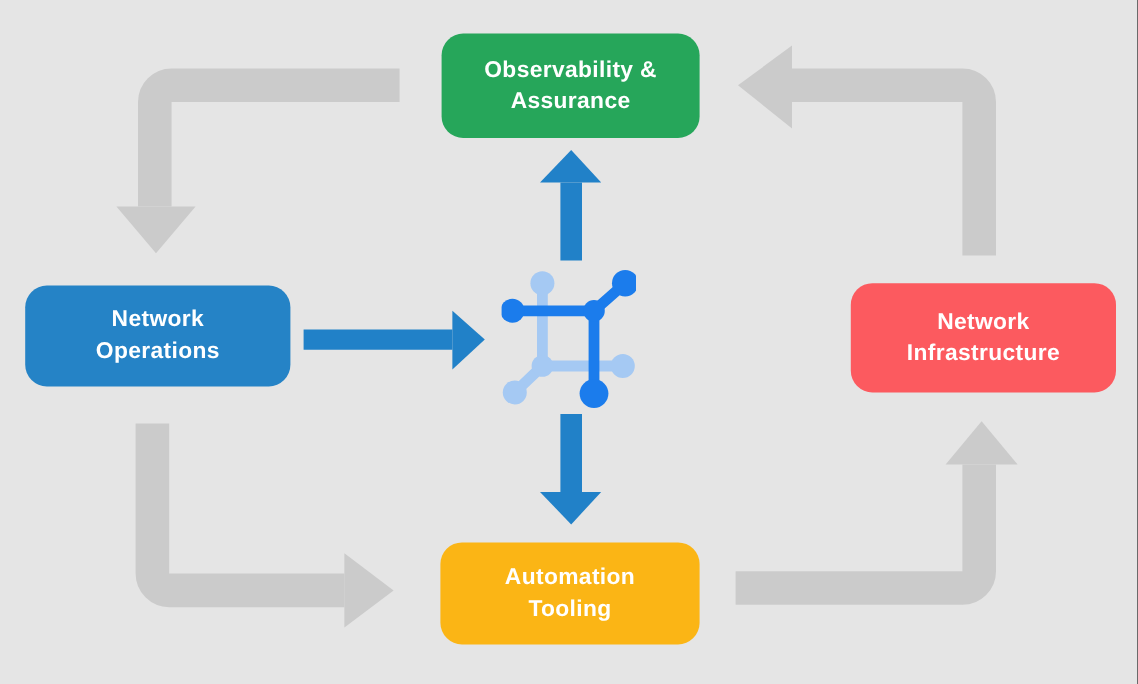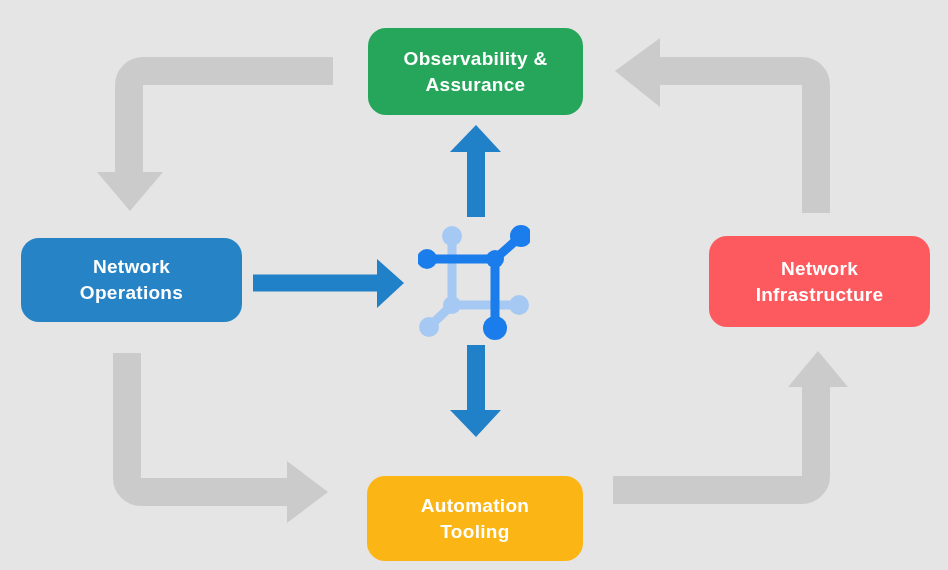--- a/index.html
+++ b/index.html
@@ -93,21 +93,21 @@
   <div class="node node--operations" style="left:21px;top:238px;width:221px;height:84px">
     <span class="node__label">Network
 Operations</span>
   </div>
 
   <div class="node node--infrastructure" style="left:709px;top:236px;width:221px;height:91px">
     <span class="node__label">Network
 Infrastructure</span>
   </div>
 
-  <div class="node node--automation" style="left:367px;top:476px;width:216px;height:85px">
+  <div class="node node--automation" style="left:367px;top:452px;width:216px;height:85px">
     <span class="node__label">Automation
 Tooling</span>
   </div>
 
   <svg class="center-icon" viewBox="0 0 112 120">
 
     <g stroke="#A5C9F3" fill="none" stroke-width="9" stroke-linecap="round" stroke-linejoin="round">
       <path d="M 34 14 V 83 H 101"></path>
       <path d="M 34 83 L 11 105"></path>
     </g>

